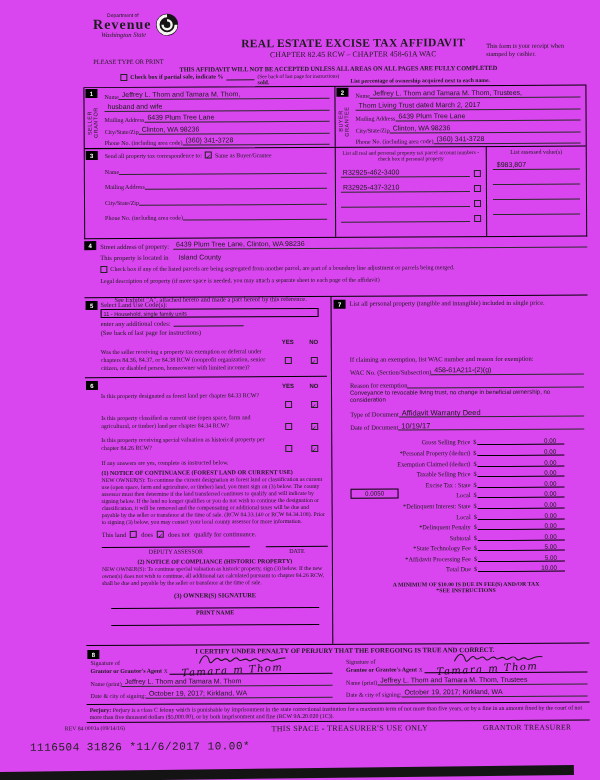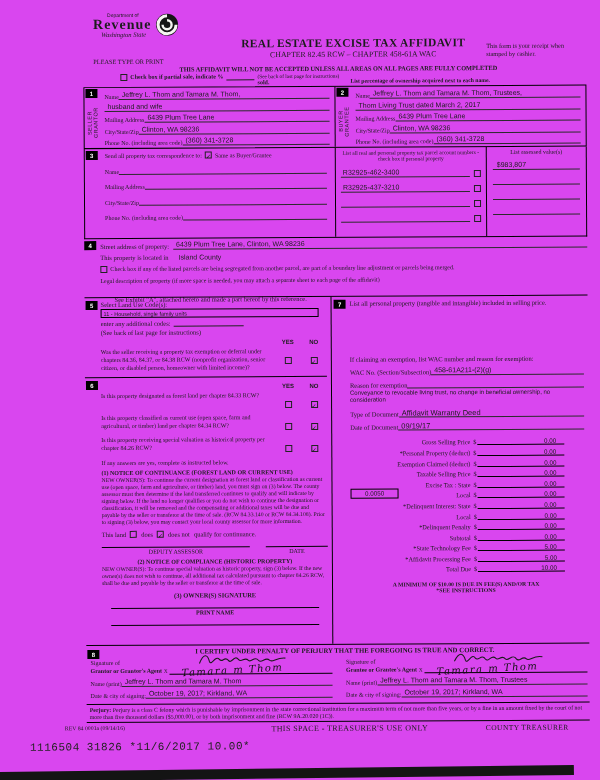--- a/index.html
+++ b/index.html
@@ -375,38 +375,38 @@
           <div class="n-body">NEW OWNER(S): To continue special valuation as historic property, sign (3) below. If the new owner(s) does not wish to continue, all additional tax calculated pursuant to chapter 84.26 RCW, shall be due and payable by the seller or transferor at the time of sale.</div>
           <div class="own-sig">(3) OWNER(S) SIGNATURE</div>
           <div class="sigline"></div>
           <div class="printname">PRINT NAME</div>
           <div class="sigline"></div>
         </div>
       </div>
 
       <div class="colR">
         <span class="badge" style="left:2px;top:3px;">7</span>
-        <div class="pp-text">List all personal property (tangible and intangible) included in selling price.</div>
+        <div class="pp-text">List all personal property (tangible and intangible) included in single price.</div>
         <div class="claiming">If claiming an exemption, list WAC number and reason for exemption:</div>
         <div class="fr">
           <span class="lab" style="font-size:6.5px;">WAC No. (Section/Subsection)</span>
           <span class="val">458-61A211-(2)(g)</span>
         </div>
         <div class="fr">
           <span class="lab" style="font-size:6.5px;">Reason for exemption</span>
           <span class="val"></span>
         </div>
         <div class="reason-text">Conveyance to revocable living trust, no change in beneficial ownership, no consideration</div>
         <div class="fr doc-row">
           <span class="lab" style="font-size:6.5px;">Type of Document</span>
           <span class="val" style="font-size:7.5px;">Affidavit Warranty Deed</span>
         </div>
         <div class="fr">
           <span class="lab" style="font-size:6.5px;">Date of Document</span>
-          <span class="val" style="font-size:7.5px;">09/19/17</span>
+          <span class="val" style="font-size:7.5px;">10/19/17</span>
         </div>
 
         <div class="fees">
           <div class="fee-row">
               <span class="fl">Gross Selling Price</span>
               <span class="fd">$</span>
               <span class="fv">0.00</span>
             </div>
           <div class="fee-row">
               <span class="fl">*Personal Property (deduct)</span>
@@ -530,19 +530,19 @@
       </div>
     </div>
 
     <div class="perjury">
       <span class="pl">Perjury:</span>
       <span>Perjury is a class C felony which is punishable by imprisonment in the state correctional institution for a maximum term of not more than five years, or by a fine in an amount fixed by the court of not more than five thousand dollars ($5,000.00), or by both imprisonment and fine (RCW 9A.20.020 (1C)).</span>
     </div>
     <div class="footer">
       <span class="rev">REV 84 0001a (09/14/16)</span>
       <span class="tsp">THIS SPACE - TREASURER'S USE ONLY</span>
-      <span class="ct">COUNTY TREASURER</span>
+      <span class="ct">GRANTOR TREASURER</span>
     </div>
   </div>
 
   <div class="stamp">1116504 31826 *11/6/2017 10.00*</div>
   <div class="scanbar"></div>
 </div>
 
 </body></html>

